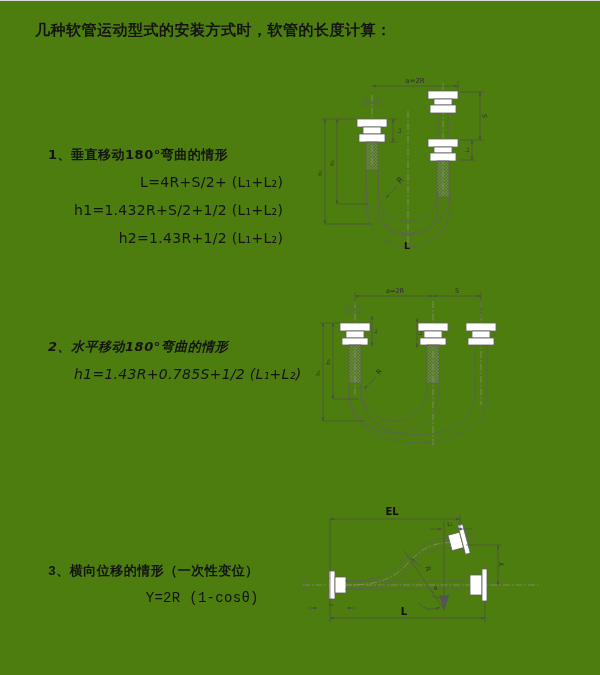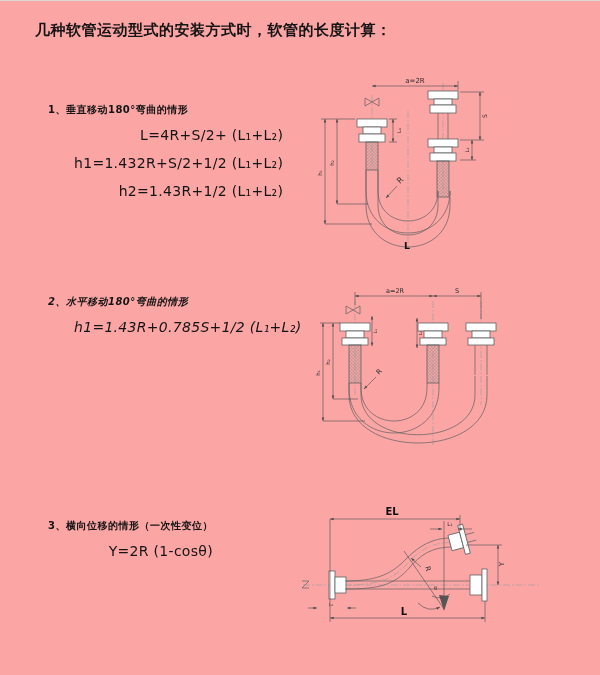--- a/index.html
+++ b/index.html
@@ -1,25 +1,25 @@
 <!DOCTYPE html>
 <html><head>
 <meta charset="utf-8">
 <style>
   html,body{margin:0;padding:0;background:#f4f4f4;}
   .page{
-    position:relative;width:600px;height:675px;background:#fca5a5;
+    position:relative;width:600px;height:675px;background:#4d7c0f;
     font-family:"DejaVu Sans","Liberation Sans",sans-serif;color:#141414;
     overflow:hidden;border-top:1px solid #d9d9d9;box-sizing:border-box;
   }
   .title{position:absolute;left:35px;top:20px;font-size:15px;font-weight:600;letter-spacing:.5px;}
   .section{position:absolute;left:48px;}
-  .sec-heading{font-size:10px;font-weight:600;letter-spacing:.5px;}
+  .sec-heading{font-size:13px;font-weight:600;letter-spacing:.5px;margin-top:43px;}
   .formula{font-size:14px;font-weight:500;margin:9px 0 0 26px;line-height:19px;letter-spacing:.3px;text-align:right;}
-  #sec1{top:102px;} #sec2{top:294px;font-style:italic;} #sec3{top:518px;}
+  #sec1{top:102px;} #sec2{top:294px;font-style:italic;} #sec3{top:518px;font-family:Liberation Mono, monospace;}
   svg{position:absolute;}
   #svg1{left:310px;top:68px;} #svg2{left:310px;top:282px;} #svg3{left:300px;top:500px;}
   .ln{stroke:#5f5f5f;stroke-width:0.7;fill:none;}
   .fit{stroke:#5f5f5f;stroke-width:0.8;fill:#ffffff;}
   .hose{stroke:#5f5f5f;stroke-width:0.8;fill:url(#hatch);}
   .cl{stroke:#9a9a9a;stroke-width:0.6;fill:none;stroke-dasharray:7 2 1.5 2;}
   .dim{stroke:#4a4a4a;stroke-width:0.6;fill:none;}
   .dtx{font-family:"DejaVu Sans",sans-serif;fill:#2e2e2e;stroke:none;}
   .big{fill:#111;font-weight:bold;}
 </style>

